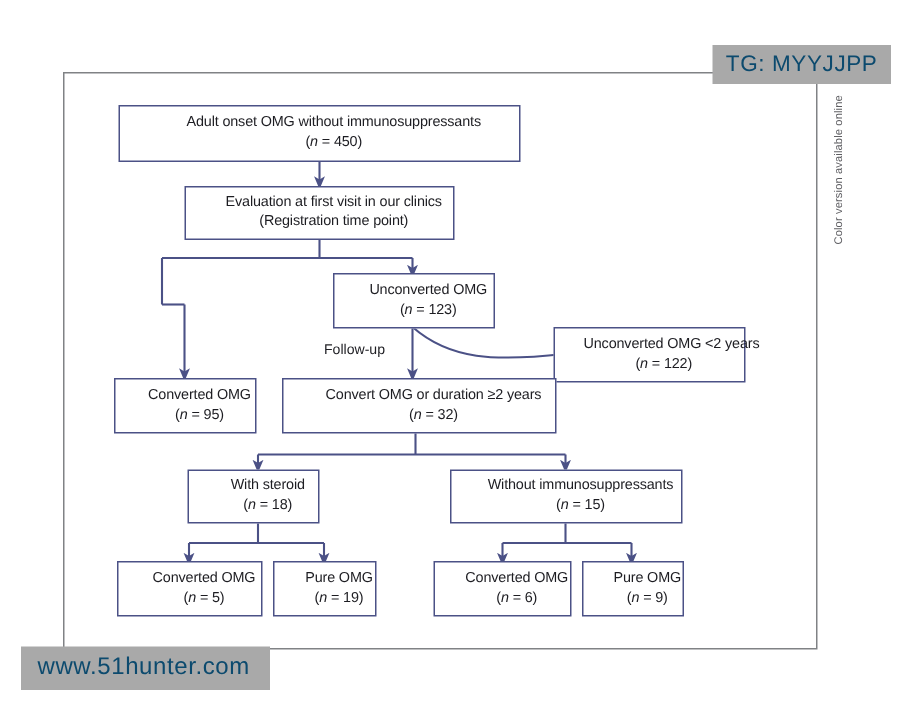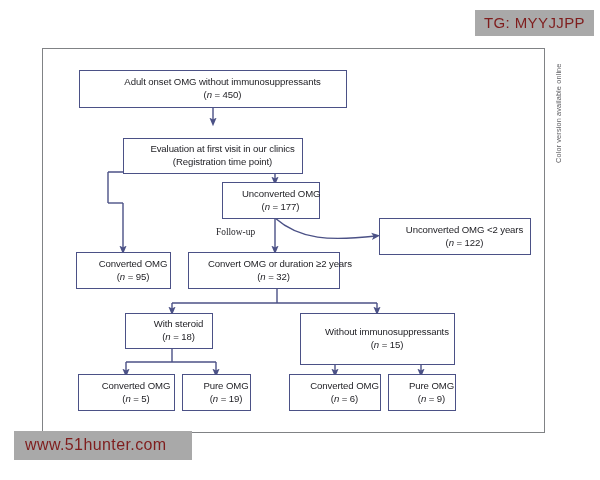--- a/index.html
+++ b/index.html
@@ -79,36 +79,37 @@
     white-space: nowrap;
     transform-origin: 0 0;
     transform: rotate(-90deg);
     letter-spacing: 0.1px;
   }
 
   
   .badge {
     position: absolute;
     background: #a9a9a9;
-    color: #7f1d1d;
+    color: #0c4a6e;
     font-size: 15px;
     line-height: 1;
     display: flex;
     align-items: center;
     letter-spacing: 0.4px;
+    margin-top: 20px;
   }
   #tg-badge {
     right: 6px;
     top: 10px;
     padding: 5px 9px 6px 9px;
   }
   #wm-badge {
     left: 14px;
     bottom: 20px;
-    padding: 6px 25px 7px 11px;
+    padding: 6px 13px 7px 11px;
     font-size: 16px;
   }
 </style>
 </head>
 <body>
 
 <div id="canvas">
 
   <div class="figure-frame"></div>
 
@@ -146,58 +147,58 @@
       <line x1="126" y1="362" x2="126" y2="373" marker-end="url(#arrow)"></line>
       <line x1="216" y1="362" x2="216" y2="373" marker-end="url(#arrow)"></line>
 
       <line x1="377" y1="348" x2="377" y2="362"></line>
       <line x1="335" y1="362" x2="421" y2="362"></line>
       <line x1="335" y1="362" x2="335" y2="373" marker-end="url(#arrow)"></line>
       <line x1="421" y1="362" x2="421" y2="373" marker-end="url(#arrow)"></line>
     </g>
   </svg>
 
-  <div class="edge-label" style="left:216px; top:227px;font-family:Liberation Serif, serif;">Follow-up</div>
+  <div class="edge-label" style="left:216px; top:227px;">Follow-up</div>
 
   <div class="node" style="left:79px; top:70px; width:268px; height:38px;">
     <span class="l1">Adult onset OMG without immunosuppressants</span>
     <span class="l2"><span>(</span><i class="ital">n</i><span> = 450)</span></span>
   </div>
 
-  <div class="node" style="left:123px; top:138px; width:180px; height:36px;">
+  <div class="node" style="left:123px; top:124px; width:180px; height:36px;">
     <span class="l1">Evaluation at first visit in our clinics</span>
     <span class="l2"><span>(Registration time point)</span></span>
   </div>
 
-  <div class="node" style="left:222px; top:182px; width:98px; height:37px;">
+  <div class="node" style="left:222px; top:182px; width:108px; height:37px;">
     <span class="l1">Unconverted OMG</span>
-    <span class="l2"><span>(</span><i class="ital">n</i><span> = 177)</span></span>
-  </div>
-
-  <div class="node" style="left:379px; top:218px; width:152px; height:37px;">
+    <span class="l2"><span>(</span><i class="ital">n</i><span> = 123)</span></span>
+  </div>
+
+  <div class="node" style="left:369px; top:218px; width:128px; height:37px;">
     <span class="l1">Unconverted OMG &lt;2 years</span>
     <span class="l2"><span>(</span><i class="ital">n</i><span> = 122)</span></span>
   </div>
 
   <div class="node" style="left:76px; top:252px; width:95px; height:37px;">
     <span class="l1">Converted OMG</span>
     <span class="l2"><span>(</span><i class="ital">n</i><span> = 95)</span></span>
   </div>
 
-  <div class="node" style="left:188px; top:252px; width:152px; height:37px;">
+  <div class="node" style="left:188px; top:252px; width:183px; height:37px;">
     <span class="l1">Convert OMG or duration ≥2 years</span>
     <span class="l2"><span>(</span><i class="ital">n</i><span> = 32)</span></span>
   </div>
 
   <div class="node" style="left:125px; top:313px; width:88px; height:36px;">
     <span class="l1">With steroid</span>
     <span class="l2"><span>(</span><i class="ital">n</i><span> = 18)</span></span>
   </div>
 
-  <div class="node" style="left:300px; top:313px; width:155px; height:52px;">
+  <div class="node" style="left:300px; top:313px; width:155px; height:36px;">
     <span class="l1">Without immunosuppressants</span>
     <span class="l2"><span>(</span><i class="ital">n</i><span> = 15)</span></span>
   </div>
 
   <div class="node" style="left:78px; top:374px; width:97px; height:37px;">
     <span class="l1">Converted OMG</span>
     <span class="l2"><span>(</span><i class="ital">n</i><span> = 5)</span></span>
   </div>
 
   <div class="node" style="left:182px; top:374px; width:69px; height:37px;">

